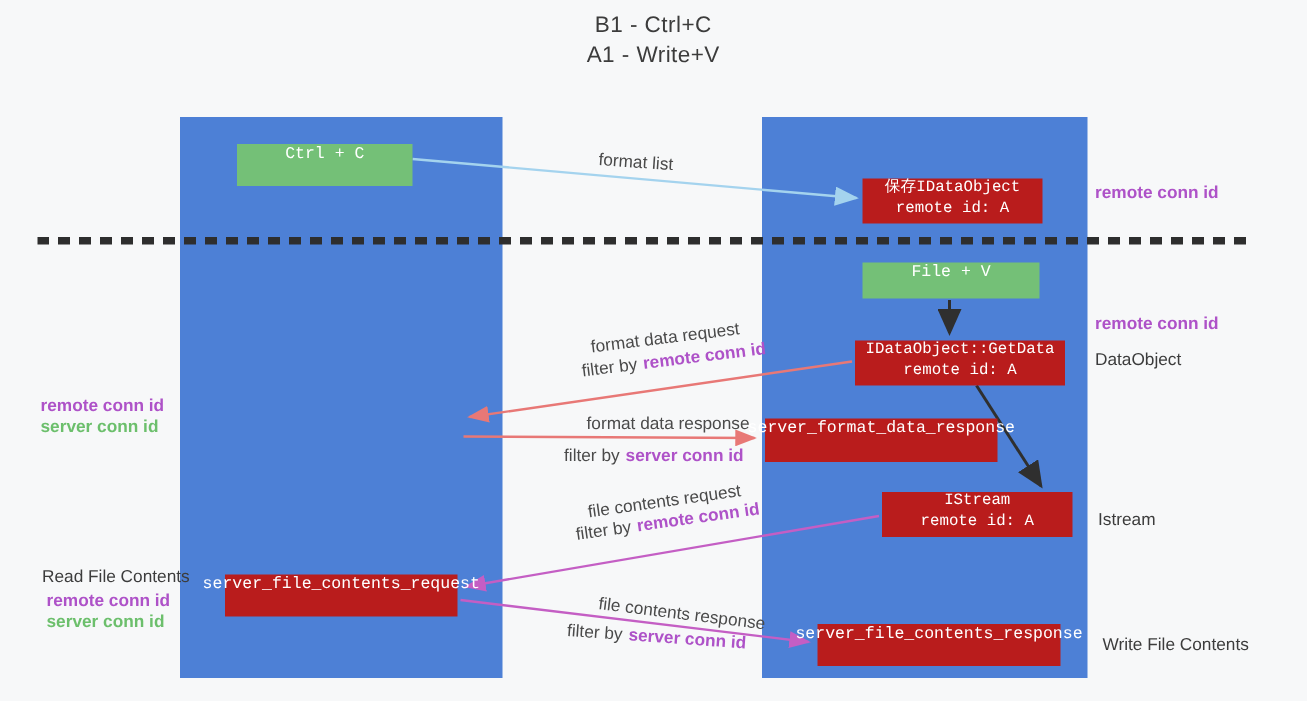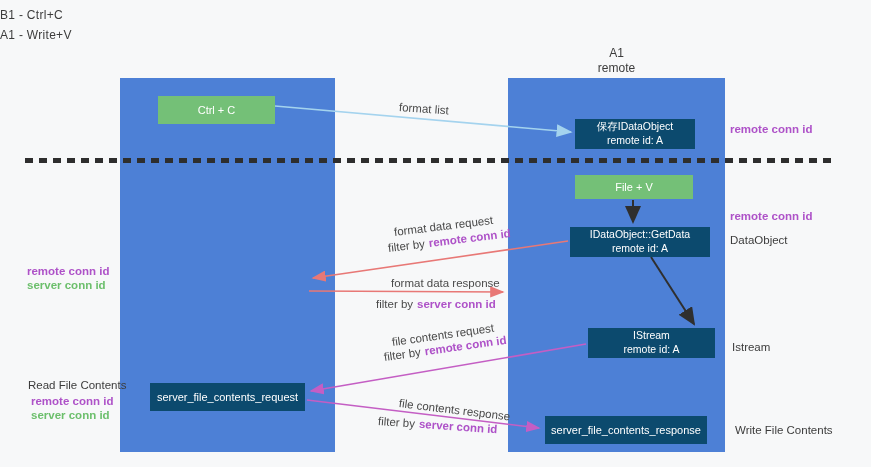--- a/index.html
+++ b/index.html
@@ -7,45 +7,45 @@
     font-family:"Liberation Sans", sans-serif;
     background:#f7f8f9;
   }
   .canvas{
     position:relative;
     width:871px;height:467px;
     background:#f7f8f9;
     overflow:hidden;
   }
   .title{
-    position:absolute;left:0;right:0;text-align:left;
-    font-size:12px;color:#3c3c3c;letter-spacing:.3px;
+    position:absolute;left:0;right:0;text-align:center;
+    font-size:15px;color:#3c3c3c;letter-spacing:.3px;
   }
   .col-header{
     position:absolute;text-align:center;
     font-size:12px;color:#3c3c3c;line-height:1.25;
   }
   .column{
     position:absolute;
     background:#4d80d6;
     top:78px;height:374px;
   }
   .dashline{
     position:absolute;
     top:158px;left:25px;width:807px;height:5px;
     background:repeating-linear-gradient(90deg,#2e2e2e 0 8px,transparent 8px 14px);
   }
   .node{
     position:absolute;
-    display:flex;align-items:center;justify-content:center;
+    display:flex;justify-content:center;
     text-align:center;color:#ffffff;
-    font-size:11px;line-height:1.3;
+    font-size:11px;line-height:1.3;font-family:Liberation Mono, monospace;
   }
   .node.green{background:#74c077;}
-  .node.orange{background:#0c4a6e;}
+  .node.orange{background:#b91c1c;}
   .node .two{font-size:10.5px;}
   .flabel{
     position:absolute;white-space:nowrap;
     font-size:11.5px;color:#4a4a4a;
     transform-origin:left center;
   }
   .flabel .cid{font-weight:bold;color:#ae52c8;}
   .flabel span + span{margin-left:4px;}
   .rot-dn4{transform:rotate(4deg);}
   .rot-up7{transform:rotate(-7deg);}
@@ -60,24 +60,20 @@
   svg.overlay{position:absolute;left:0;top:0;pointer-events:none;}
 </style>
 </head>
 <body>
 
 <div class="canvas">
 
   <div class="title" style="top:8px">B1 - Ctrl+C</div>
   <div class="title" style="top:28px">A1 - Write+V</div>
 
-  <div class="col-header" style="left:508px;width:217px;top:46px">
-    <div>A1</div>
-    <div>remote</div>
-  </div>
 
   <div class="column" style="left:120px;width:215px"></div>
   <div class="column" style="left:508px;width:217px"></div>
 
   <div class="dashline"></div>
 
   <svg class="overlay" width="871" height="467" viewBox="0 0 871 467">
     <defs>
       <marker id="m-blue" markerWidth="10" markerHeight="8" refX="9" refY="4" orient="auto">
         <path d="M0,0 L10,4 L0,8 z" fill="#a4d3ee"></path>
@@ -117,20 +113,23 @@
   </div>
 
   <div class="node orange" style="left:570px;top:227px;width:140px;height:30px">
     <div class="two">
       <div>IDataObject::GetData</div>
       <div>remote id: A</div>
     </div>
   </div>
 
 
+  <div class="node orange" style="left:510px;top:279px;width:155px;height:29px">
+    <span>server_format_data_response</span>
+  </div>
 
   <div class="node orange" style="left:588px;top:328px;width:127px;height:30px">
     <div class="two">
       <div>IStream</div>
       <div>remote id: A</div>
     </div>
   </div>
 
   <div class="node orange" style="left:545px;top:416px;width:162px;height:28px">
     <span>server_file_contents_response</span>

